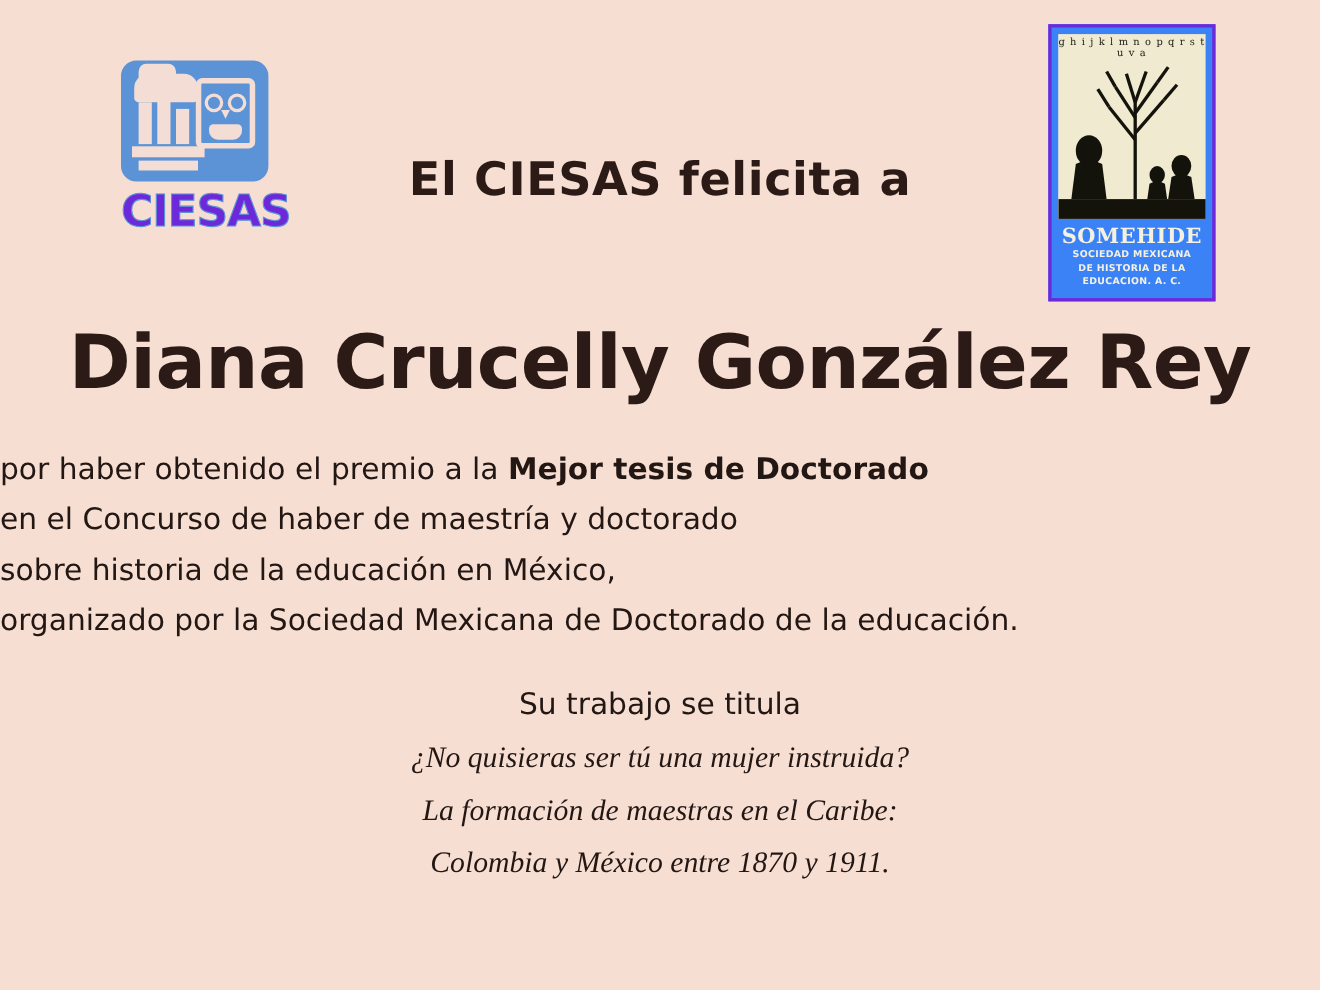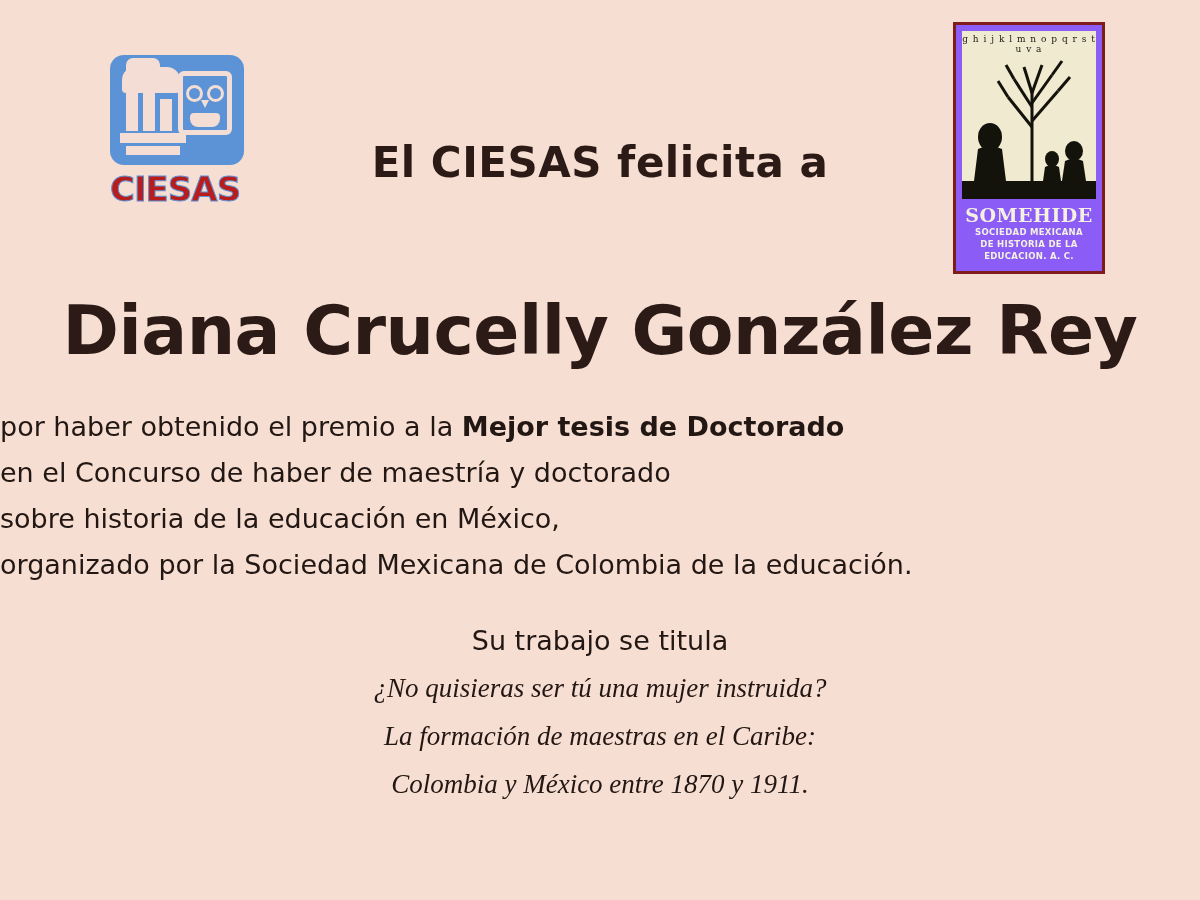--- a/index.html
+++ b/index.html
@@ -138,23 +138,23 @@
     right: 7px;
     bottom: 3px;
     height: 14px;
     background: #f3ddd4;
     border-radius: 4px 4px 8px 8px;
   }
   .ciesas-word {
     margin-top: 4px;
     font-family: "DejaVu Sans", sans-serif;
     font-weight: bold;
-    font-size: 34px;
+    font-size: 40px;
     letter-spacing: -1px;
-    color: #b91c1c;
+    color: #6d28d9;
     -webkit-text-stroke: 1px #5b93d6;
   }
 
   
   .headline {
     position: absolute;
     left: 300px;
     top: 138px;
     width: 600px;
     text-align: center;
@@ -165,22 +165,22 @@
     letter-spacing: 0.5px;
   }
 
   
   .somehide-logo {
     position: absolute;
     right: 95px;
     top: 22px;
     width: 152px;
     height: 252px;
-    background: #8b5cf6;
-    border: 3px solid #7f1d1d;
+    background: #3b82f6;
+    border: 3px solid #6d28d9;
     box-sizing: border-box;
     padding: 6px;
   }
   .somehide-art {
     position: relative;
     width: 100%;
     height: 168px;
     background: #f0ead0;
     overflow: hidden;
   }
@@ -316,21 +316,21 @@
   </div>
 
   <div class="honoree">Diana Crucelly González Rey</div>
 
   <div class="citation">
     <div>
       <span>por haber obtenido el premio a la </span><b>Mejor tesis de Doctorado</b>
     </div>
     <div>en el Concurso de haber de maestría y doctorado</div>
     <div>sobre historia de la educación en México,</div>
-    <div>organizado por la Sociedad Mexicana de Colombia de la educación.</div>
+    <div>organizado por la Sociedad Mexicana de Doctorado de la educación.</div>
   </div>
 
   <div class="work-intro">Su trabajo se titula</div>
   <div class="work-title">¿No quisieras ser tú una mujer instruida?</div>
   <div class="work-title">La formación de maestras en el Caribe:</div>
   <div class="work-title">Colombia y México entre 1870 y 1911.</div>
 
 </div>
 
 </body></html>

